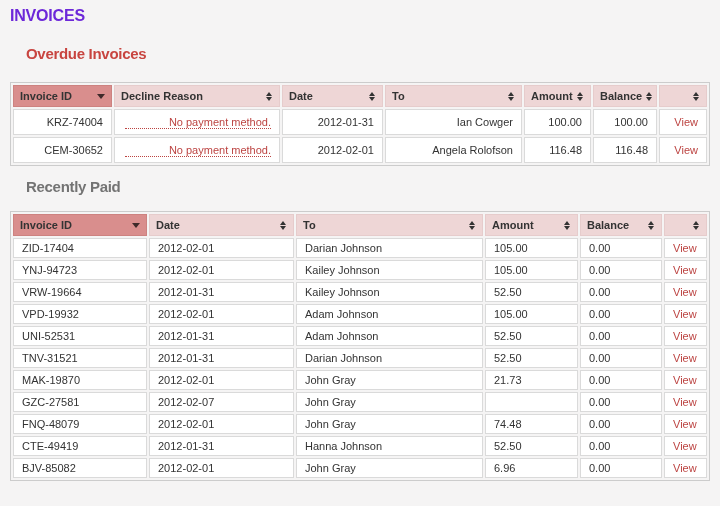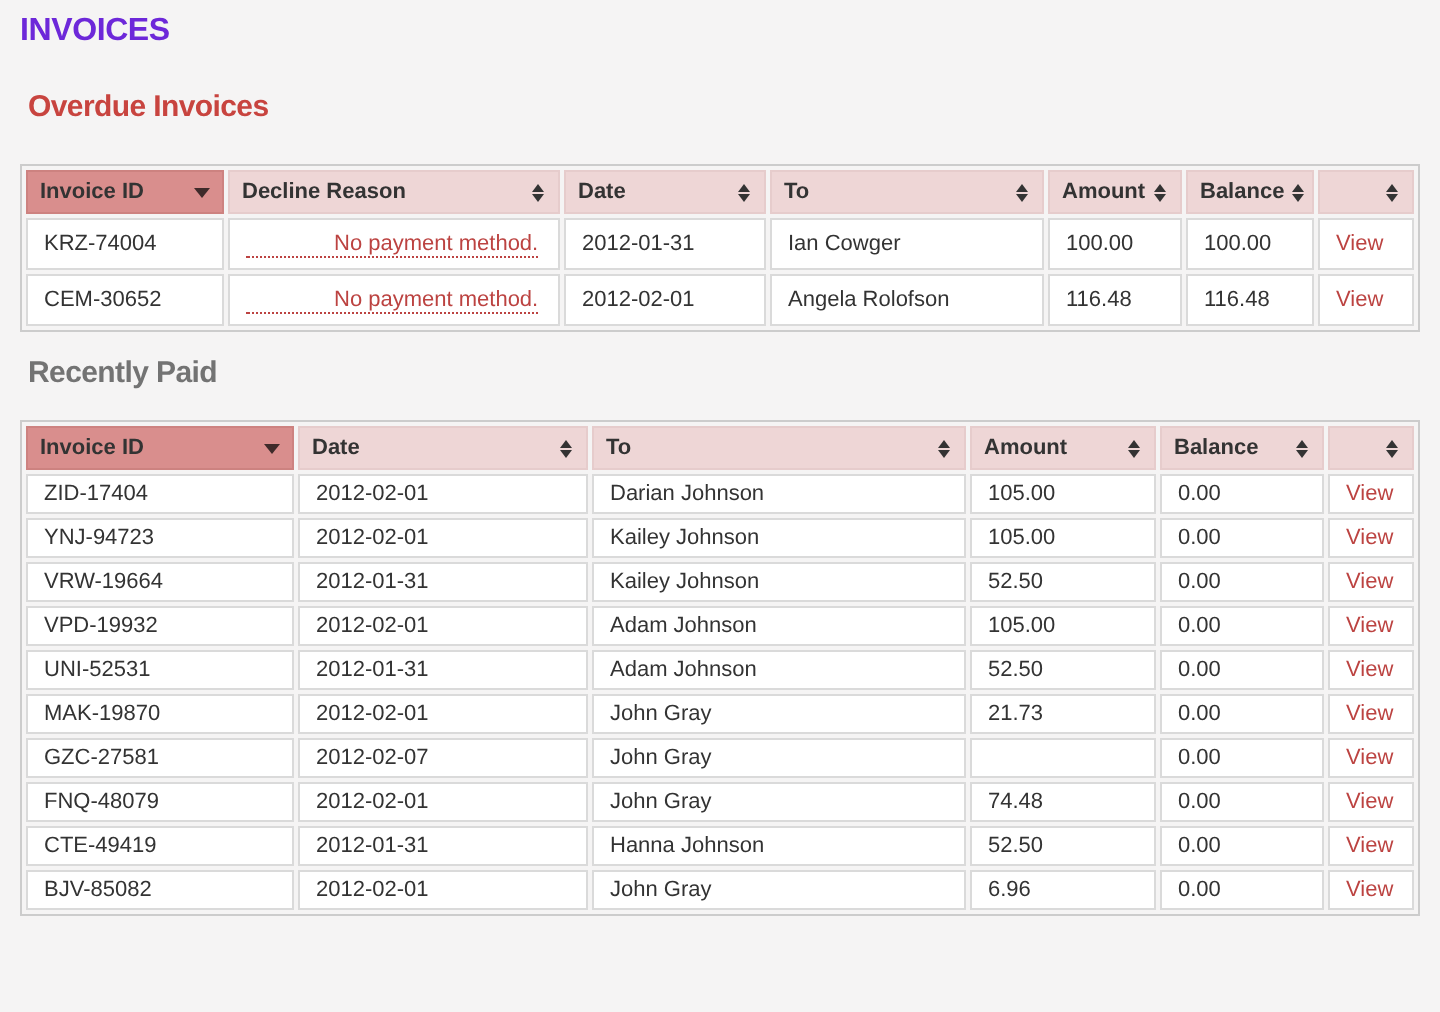--- a/index.html
+++ b/index.html
@@ -10,21 +10,21 @@
     color:#333;
   }
   .wrap{padding:8px 10px 0 10px;}
 
   .page-title{
     font-size:16px;font-weight:bold;color:#6d28d9;
     letter-spacing:-0.2px;margin:0;line-height:16px;
   }
   .section-heading{
     font-size:15px;font-weight:bold;letter-spacing:-0.3px;
-    margin:4px;line-height:16px;
+    margin:16px;line-height:16px;
   }
   .section-heading.overdue{color:#c8443f;margin-top:22px;}
   .section-heading.recent{color:#737373;margin-top:13px;}
 
   table{
     table-layout:fixed;width:700px;
     border-collapse:separate;border-spacing:2px;
     border:1px solid #cccccc;
     margin-left:0px;
   }
@@ -39,21 +39,21 @@
     cursor:pointer;overflow:hidden;white-space:nowrap;
   }
   th.sorted{background:#d98e8d;border-color:#cd8280;}
   th .hwrap{display:flex;justify-content:space-between;align-items:center;}
 
   td{
     background:#ffffff;border:1px solid #dadada;
     font-size:11px;color:#333;
     overflow:hidden;white-space:nowrap;
   }
-  .t1 td{padding:6px 8px;}
+  .t1 td{padding:6px 8px;text-align:right;}
   .t2 td{padding:3px 8px;}
 
   
   .t1 th:nth-child(1){width:85px;}
   .t1 th:nth-child(2){width:152px;}
   .t1 th:nth-child(3){width:87px;}
   .t1 th:nth-child(4){width:123px;}
   .t1 th:nth-child(5){width:53px;}
   .t1 th:nth-child(6){width:50px;}
   .t2 th:nth-child(1){width:120px;}
@@ -230,20 +230,28 @@
         </tr>
         <tr>
           <td>UNI-52531</td>
           <td>2012-01-31</td>
           <td>Adam Johnson</td>
           <td>52.50</td>
           <td>0.00</td>
           <td><a href="#" class="view-link">View</a></td>
         </tr>
         <tr>
+          <td>TNV-31521</td>
+          <td>2012-01-31</td>
+          <td>Darian Johnson</td>
+          <td>52.50</td>
+          <td>0.00</td>
+          <td><a href="#" class="view-link">View</a></td>
+        </tr>
+        <tr>
           <td>MAK-19870</td>
           <td>2012-02-01</td>
           <td>John Gray</td>
           <td>21.73</td>
           <td>0.00</td>
           <td><a href="#" class="view-link">View</a></td>
         </tr>
         <tr>
           <td>GZC-27581</td>
           <td>2012-02-07</td>

